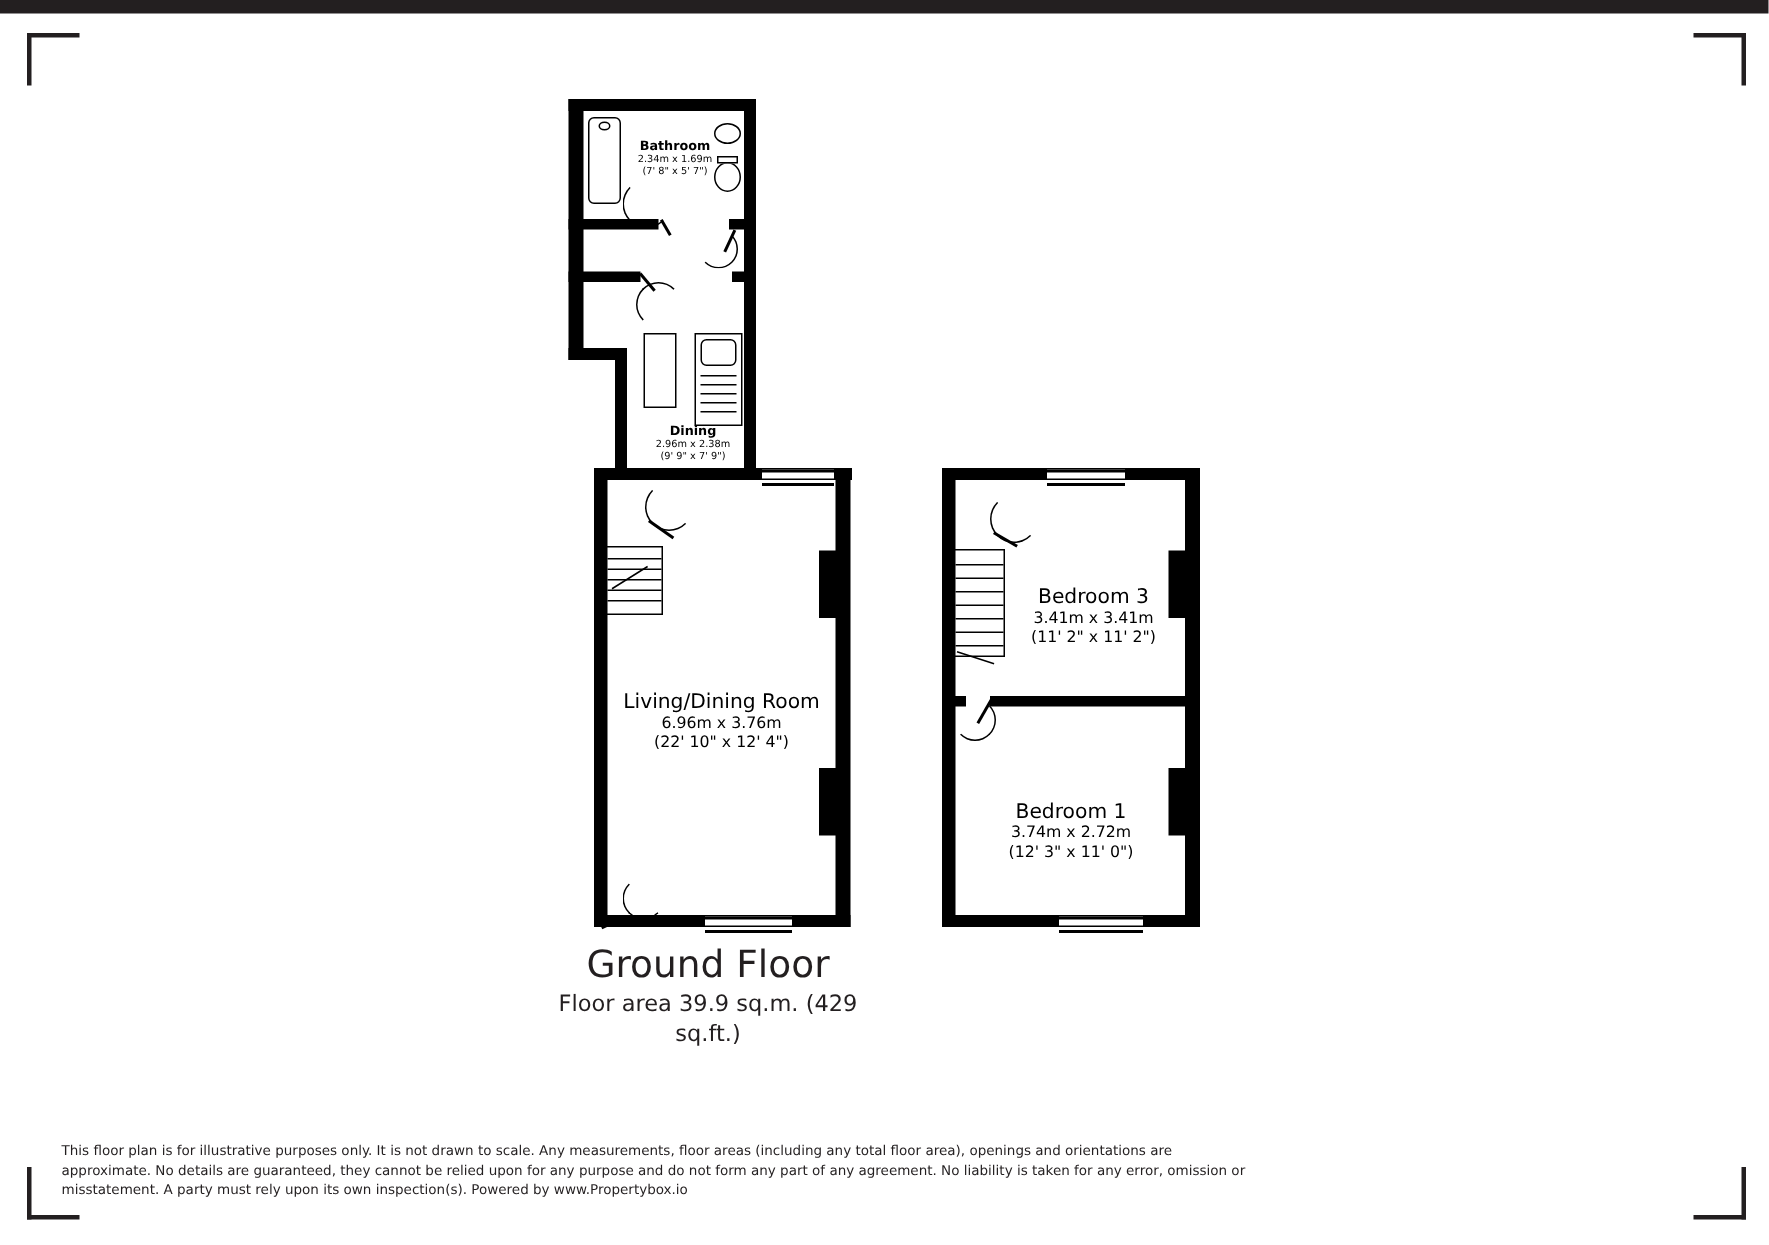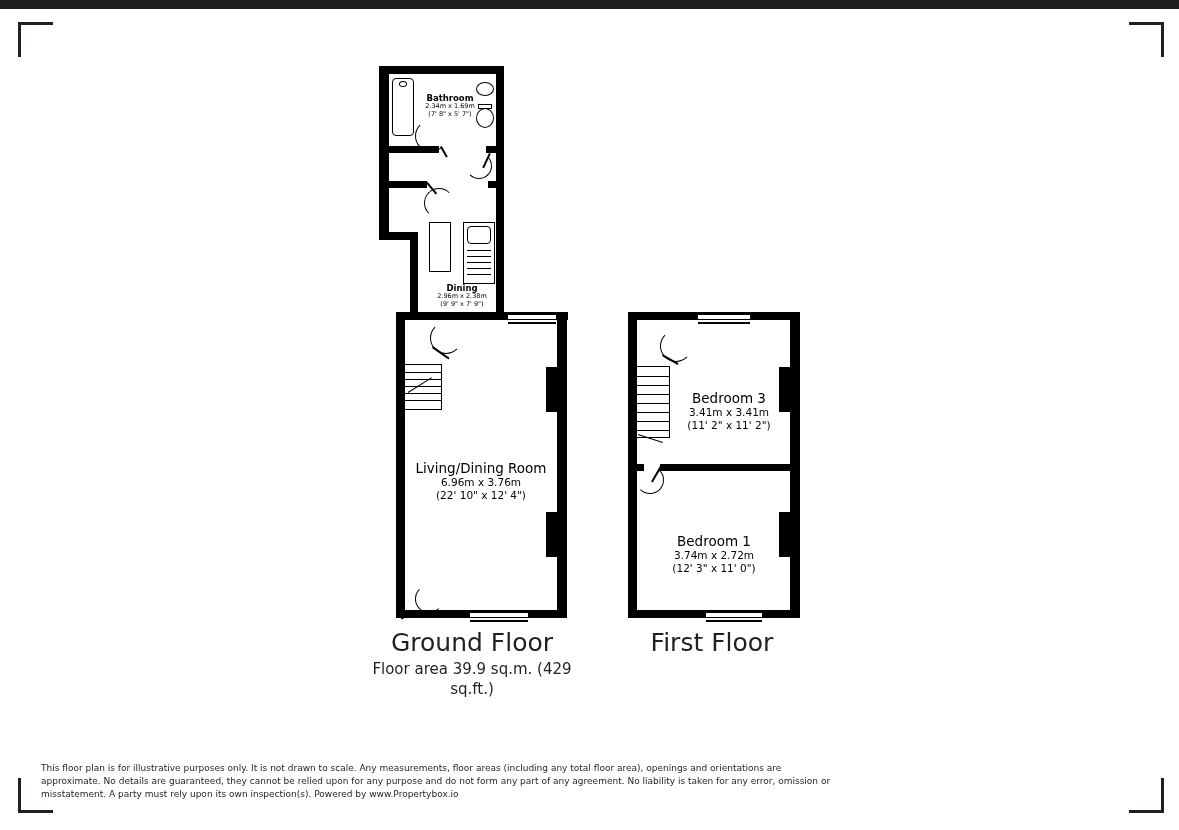--- a/index.html
+++ b/index.html
@@ -295,17 +295,16 @@
     <div class="room-label label-big" style="left:625px; top:533px; width:178px;">
       <span class="name">Bedroom 1</span>
       <span class="dim">3.74m x 2.72m</span>
       <span class="dimft">(12' 3" x 11' 0")</span>
     </div>
   </div>
 
   <div class="floor-title" style="left:352px; top:628px; width:240px;">Ground Floor</div>
   <div class="floor-area" style="left:352px; top:659px; width:240px;">Floor area 39.9 sq.m. (429 sq.ft.)</div>
 
-  <div class="floor-title" style="left:592px; top:628px; width:240px;">First Floor</div>
 
   <div class="disclaimer">This floor plan is for illustrative purposes only. It is not drawn to scale. Any measurements, floor areas (including any total floor area), openings and orientations are approximate. No details are guaranteed, they cannot be relied upon for any purpose and do not form any part of any agreement. No liability is taken for any error, omission or misstatement. A party must rely upon its own inspection(s). Powered by www.Propertybox.io</div>
 
 </div>
 
 </body></html>

